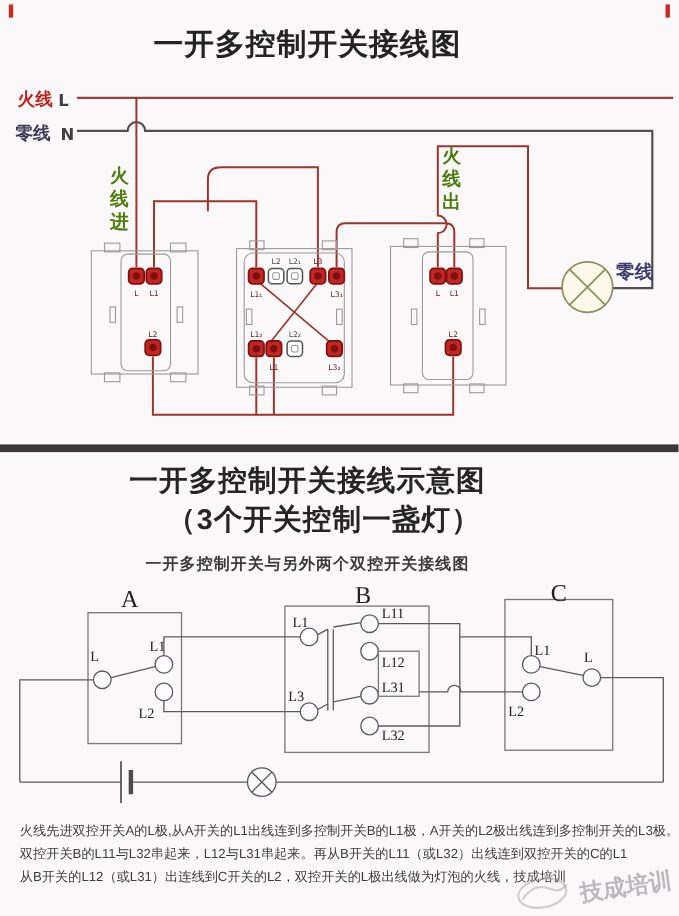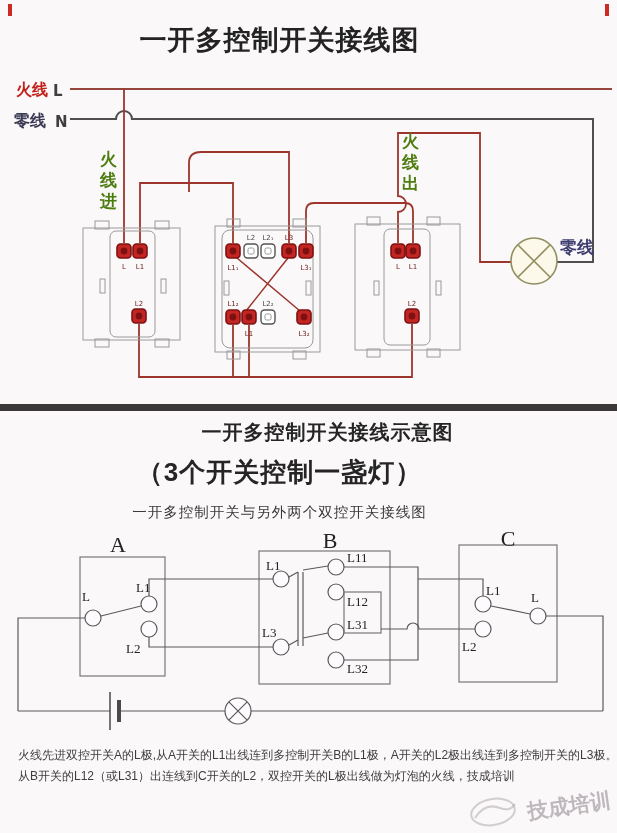--- a/index.html
+++ b/index.html
@@ -11,23 +11,23 @@
   .abs{position:absolute;}
   .center{left:0;width:559px;text-align:center;}
   .top-title{top:22px;font-size:27px;font-weight:800;color:#232323;letter-spacing:1px;}
   .vtext{
     width:19px;font-size:17px;line-height:21px;font-weight:700;color:#4d7c0f;
     word-break:break-all;text-align:center;
   }
   .v-in{left:99px;top:149px;}
   .v-out{left:401px;top:131px;}
   .divider{left:0;top:404px;width:617px;height:7px;background:#3c3838;}
-  .b-title{top:419px;font-size:20px;font-weight:800;color:#252525;letter-spacing:1px;padding-left:48px;}
-  .b-title2{top:455px;font-size:26px;font-weight:800;color:#252525;letter-spacing:1px;}
-  .b-sub{top:503px;font-size:14.5px;font-weight:400;color:#3a3a3a;letter-spacing:1px;}
+  .b-title{top:419px;font-size:26px;font-weight:800;color:#252525;letter-spacing:1px;}
+  .b-title2{top:455px;font-size:26px;font-weight:800;color:#252525;letter-spacing:1px;padding-left:15px;}
+  .b-sub{top:503px;font-size:14.5px;font-weight:700;color:#3a3a3a;letter-spacing:1px;}
   .notes{left:18px;top:745px;width:594px;color:#3d3d3d;}
   .notes-title{font-size:13px;font-weight:800;color:#2c2c2c;height:18px;}
   .note-line{font-size:12px;line-height:21px;white-space:nowrap;overflow:visible;}
   .watermark{
     left:527px;top:792px;font-size:21px;font-weight:700;
     color:rgba(152,146,150,0.62);transform:rotate(-8deg);white-space:nowrap;
   }
   .corner-mark{width:4px;height:12px;background:#cc2a22;}
   svg{display:block;}
   text{font-family:"DejaVu Sans",sans-serif;}
@@ -235,20 +235,21 @@
   </g>
 
   <g>
     <circle cx="238" cy="711" r="13" fill="#fdfbfd" stroke="#5a5a5a" stroke-width="1.2"></circle>
     <path d="M228.8,701.8 L247.2,720.2 M247.2,701.8 L228.8,720.2" stroke="#5a5a5a" stroke-width="1.2" fill="none"></path>
   </g>
 </svg>
 
 <div class="abs notes">
   <div class="note-line">火线先进双控开关A的L极,从A开关的L1出线连到多控制开关B的L1极，A开关的L2极出线连到多控制开关的L3极。</div>
+  <div class="note-line">双控开关B的L11与L32串起来，L12与L31串起来。再从B开关的L11（或L32）出线连到双控开关的C的L1</div>
   <div class="note-line">从B开关的L12（或L31）出连线到C开关的L2，双控开关的L极出线做为灯泡的火线，技成培训</div>
 </div>
 
 <svg class="abs" style="left:455px;top:792px;" width="75" height="40" viewBox="0 0 75 40">
   <ellipse cx="38" cy="20" rx="22" ry="13" fill="none" stroke="rgba(160,154,158,0.45)" stroke-width="2" transform="rotate(-10 38 20)"></ellipse>
   <path d="M20,26 Q30,10 45,16 Q55,20 60,12" fill="none" stroke="rgba(160,154,158,0.45)" stroke-width="2"></path>
 </svg>
 <div class="abs watermark">技成培训</div>
 
 </body></html>

